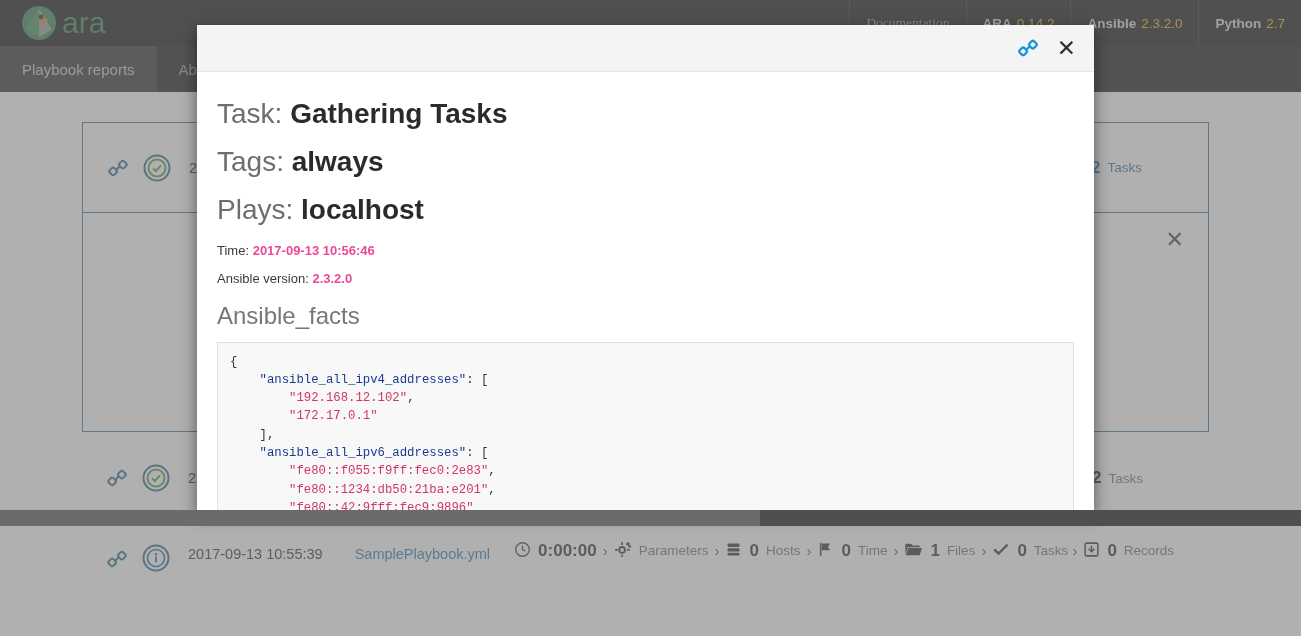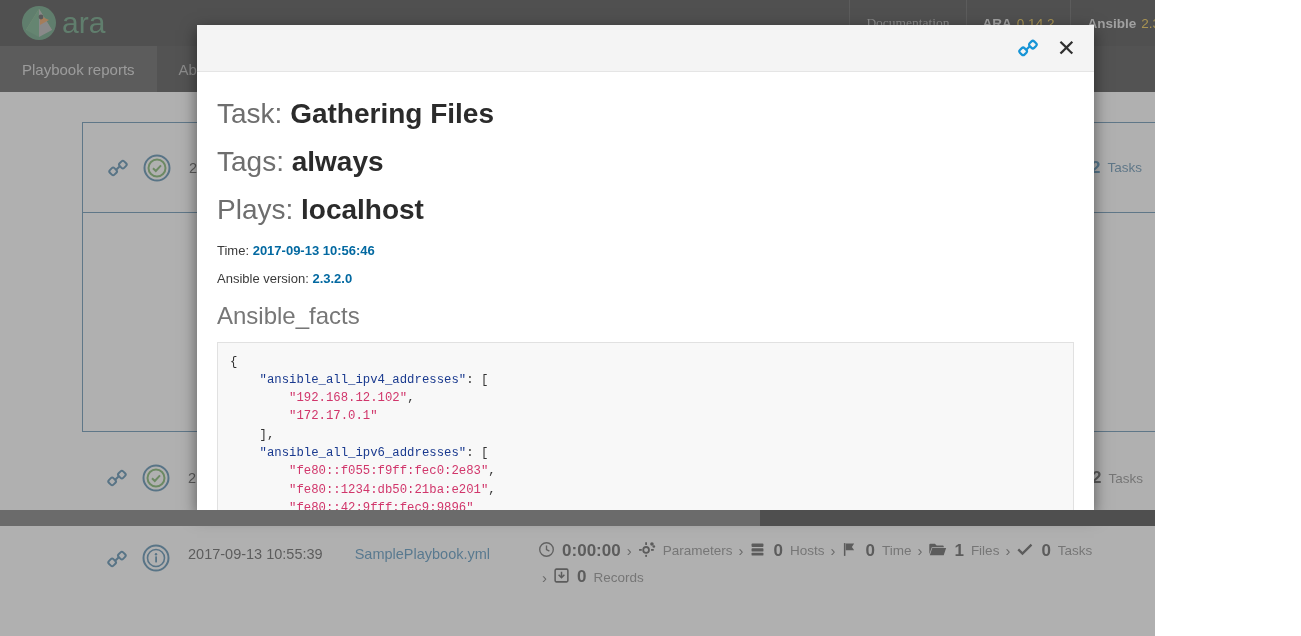--- a/index.html
+++ b/index.html
@@ -2,21 +2,21 @@
 <html><head>
 <meta charset="utf-8">
 <style>
   * { box-sizing: border-box; margin: 0; padding: 0; }
   html, body {
     width: 1301px; height: 636px;
     overflow: hidden;
     font-family: "Liberation Sans", sans-serif;
     background: #ffffff;
   }
-  #root { position: relative; width: 1155px; height: 636px; overflow: hidden; background:#fff; }
+  #root { position: relative; width: 1301px; height: 636px; overflow: hidden; background:#fff; }
 
   
   #page { position:absolute; inset:0; }
 
   .topbar {
     position:absolute; top:0; left:0; width:1301px; height:46px;
     background:#030303;
     display:flex; align-items:center;
   }
   .brand { display:flex; align-items:center; margin-left:20px; height:46px; }
@@ -87,21 +87,21 @@
     height:47px; background:#f4f4f4; border-bottom:1px solid #e5e5e5;
     display:flex; align-items:center; justify-content:flex-end; padding-right:18px; gap:18px;
   }
   .mh-btn { cursor:pointer; display:flex; align-items:center; }
   .modal-body { padding:18px 20px 0 20px; }
 
   .h-line { font-size:28px; color:#6e6e6e; font-weight:normal; margin-bottom:16px; line-height:1.15; }
   .h-line b { color:#2b2b2b; font-weight:bold; }
   .h-line.first { margin-top:8px; }
   .meta { font-size:13px; color:#3a3a3a; margin-bottom:13px; }
-  .meta b { color:#0369a1; font-weight:bold;text-align:center; }
+  .meta b { color:#ec4899; font-weight:bold;text-align:center; }
   .sub { font-size:24px; color:#777; font-weight:normal; margin:16px 0 12px 0; }
 
   .codebox {
     background:#f8f8f8; border:1px solid #e1e1e1;
     height:192px; overflow:hidden; position:relative;
   }
   pre.code {
     font-family:"Liberation Mono", "DejaVu Sans Mono", monospace;
     font-size:12.3px; line-height:18.3px; padding:10px 12px; color:#333;
     white-space:pre;
@@ -228,21 +228,21 @@
           <svg width="28" height="28" viewBox="0 0 28 28">
             <circle cx="14" cy="14" r="12.5" fill="none" stroke="#1a6291" stroke-width="2"></circle>
             <circle cx="14" cy="14" r="8.5" fill="none" stroke="#1a6291" stroke-width="1.6"></circle>
             <circle cx="14" cy="10.2" r="1.2" fill="#1a6291"></circle>
             <rect x="13.2" y="12.4" width="1.8" height="6" fill="#1a6291"></rect>
           </svg>
         </span>
         <span class="ts" style="margin-left:18px; margin-top:14px;">2017-09-13 10:55:39</span>
         <a class="pb-link" style="margin-left:32px; margin-top:14px; text-decoration:none;">SamplePlaybook.yml</a>
 
-        <div style="margin-left:48px; margin-top:8px; display:flex; flex-direction:column; gap:6px;">
+        <div style="margin-left:24px; margin-top:8px; display:flex; ">
           <div class="row-line">
             <span class="stat">
               <span>
                 <svg width="17" height="17" viewBox="0 0 20 20" fill="none" stroke="#333" stroke-width="1.6">
                   <circle cx="10" cy="10" r="8"></circle>
                     <path d="M10 5.2 V10 l3.4 2"></path>
                 </svg>
               </span>
               <span class="num">0:00:00</span>
             </span>
@@ -335,21 +335,21 @@
           <rect x="3.2" y="12.2" width="7" height="7" rx="2" transform="rotate(-45 6.7 15.7)"></rect>
           <rect x="13.8" y="4.8" width="7" height="7" rx="2" transform="rotate(-45 17.3 8.3)"></rect>
         </svg>
       </span>
       <span class="mh-btn" style="font-size:23px; color:#2f2f2f; line-height:1;">✕</span>
     </div>
 
     <div class="modal-body">
       <div class="h-line first">
         <span>Task:</span>
-        <b>Gathering Files</b>
+        <b>Gathering Tasks</b>
       </div>
       <div class="h-line">
         <span>Tags:</span>
         <b>always</b>
       </div>
       <div class="h-line">
         <span>Plays:</span>
         <b>localhost</b>
       </div>
 

